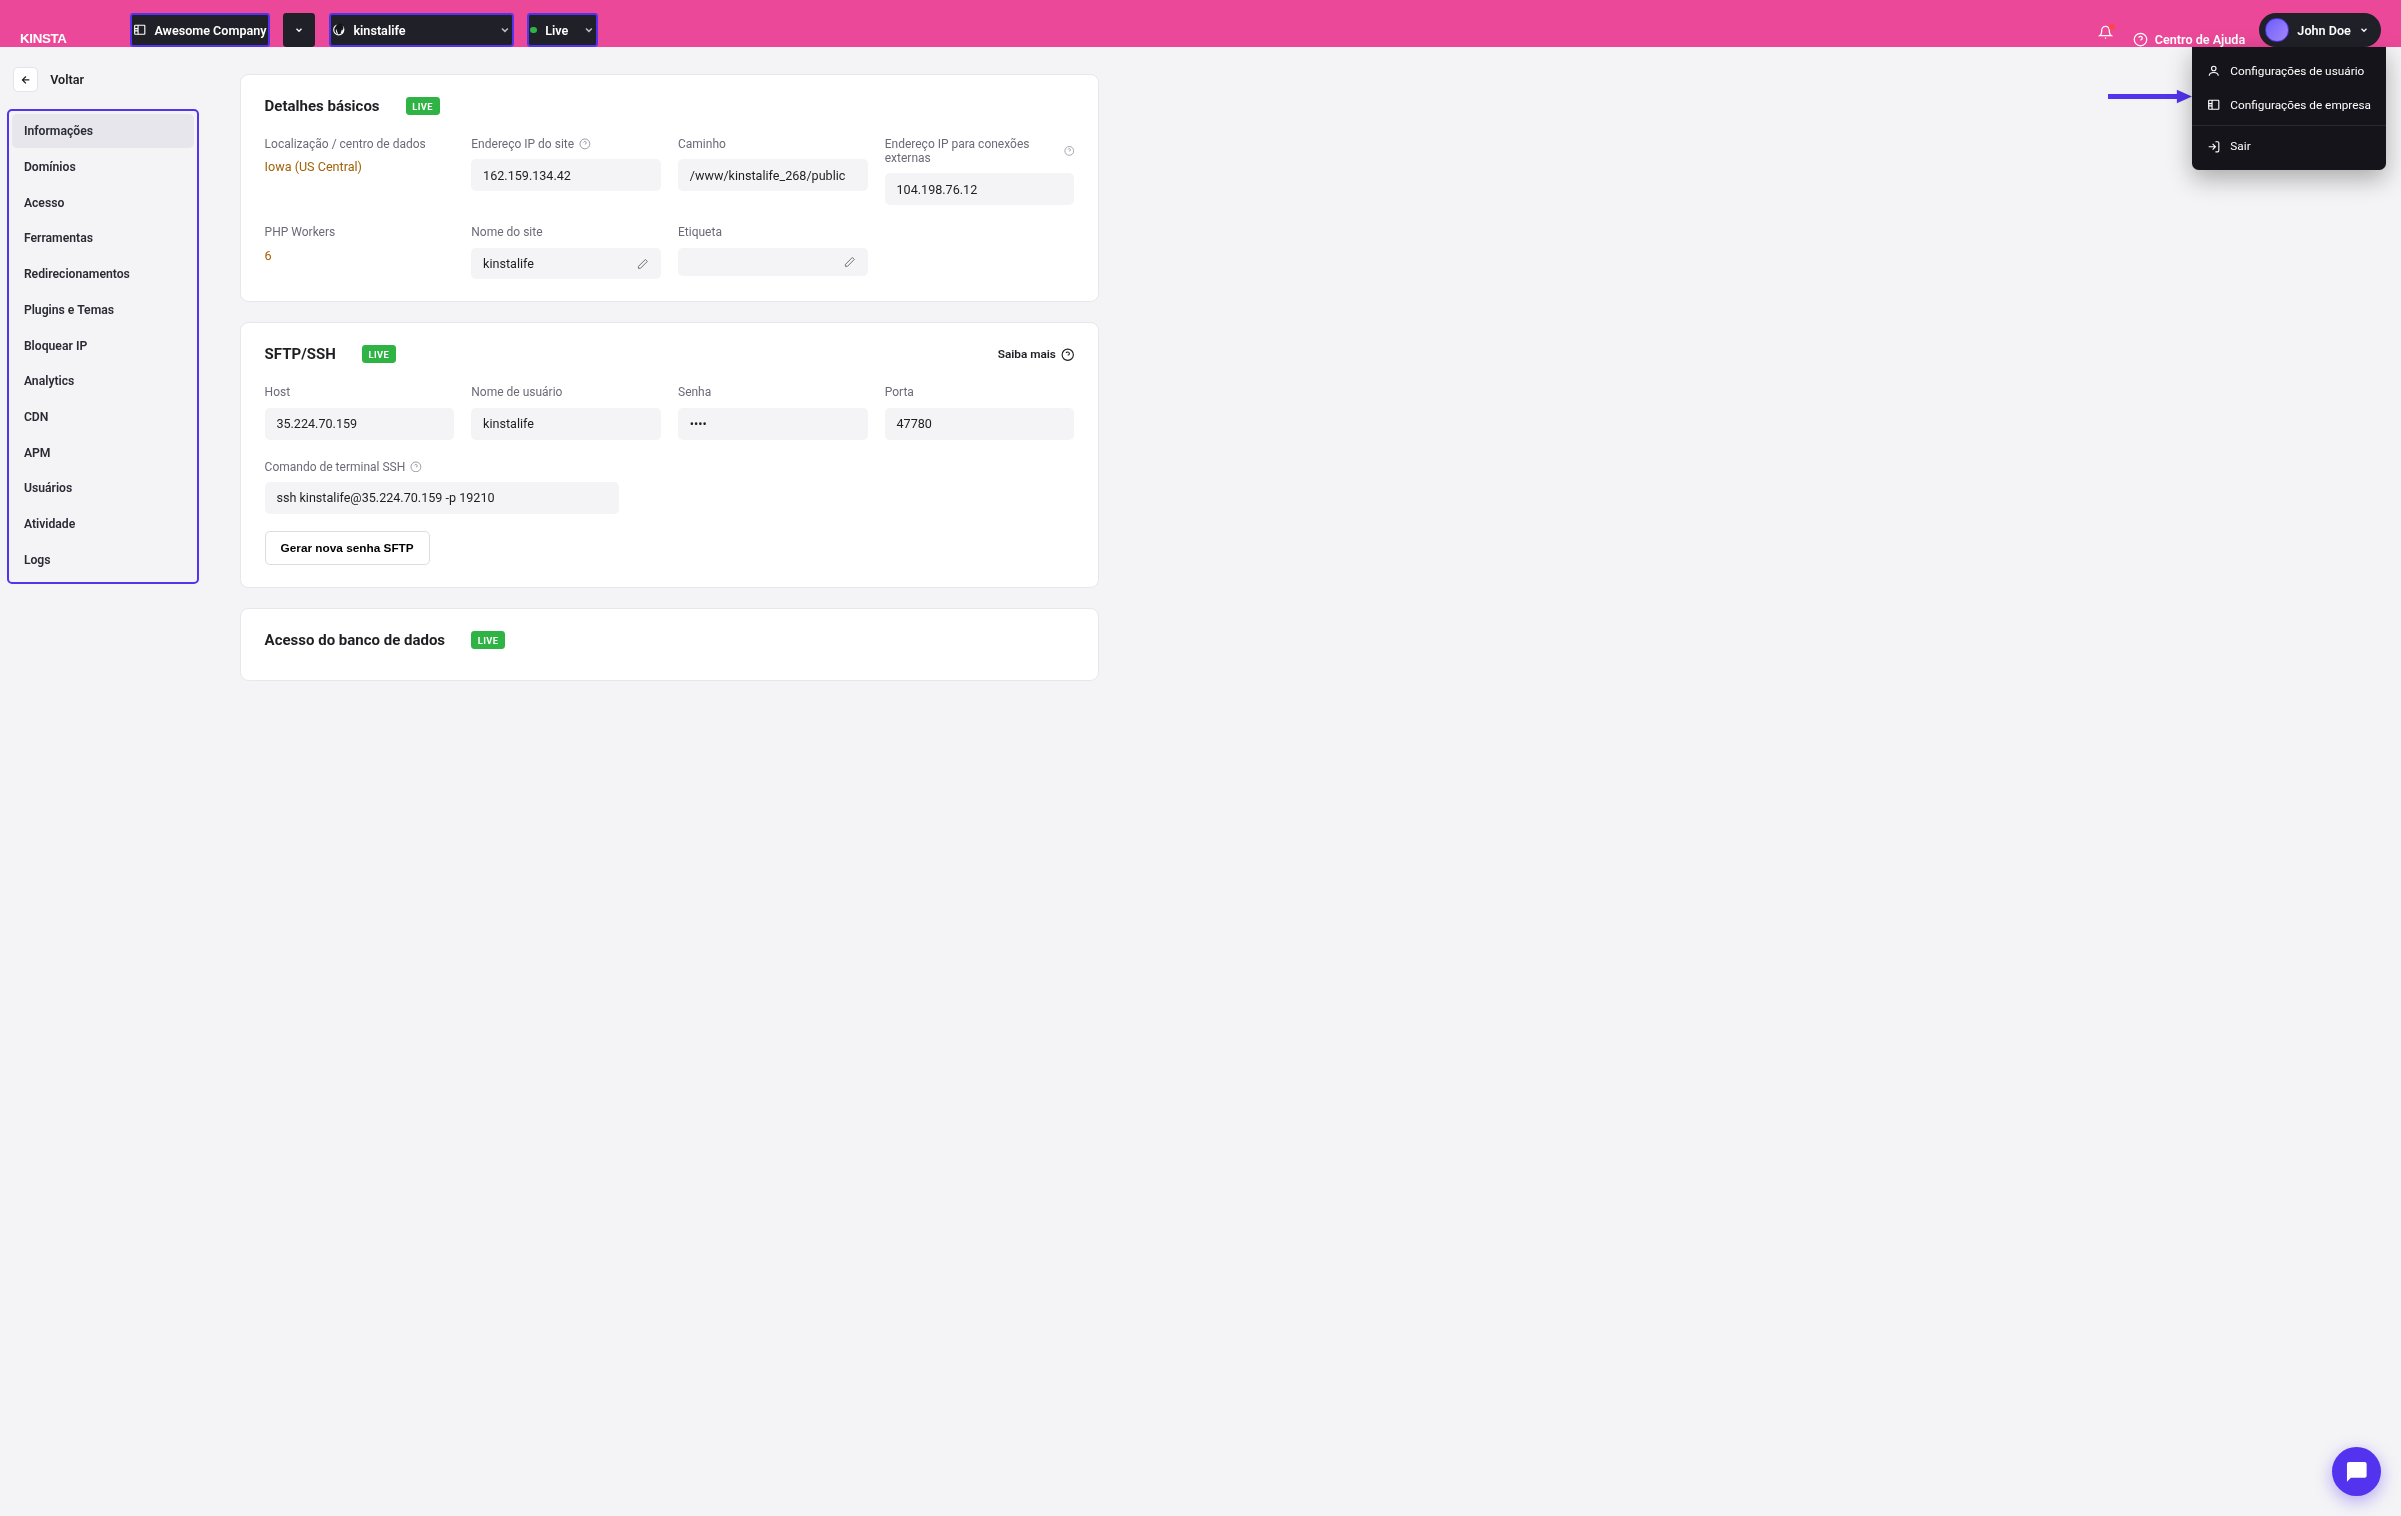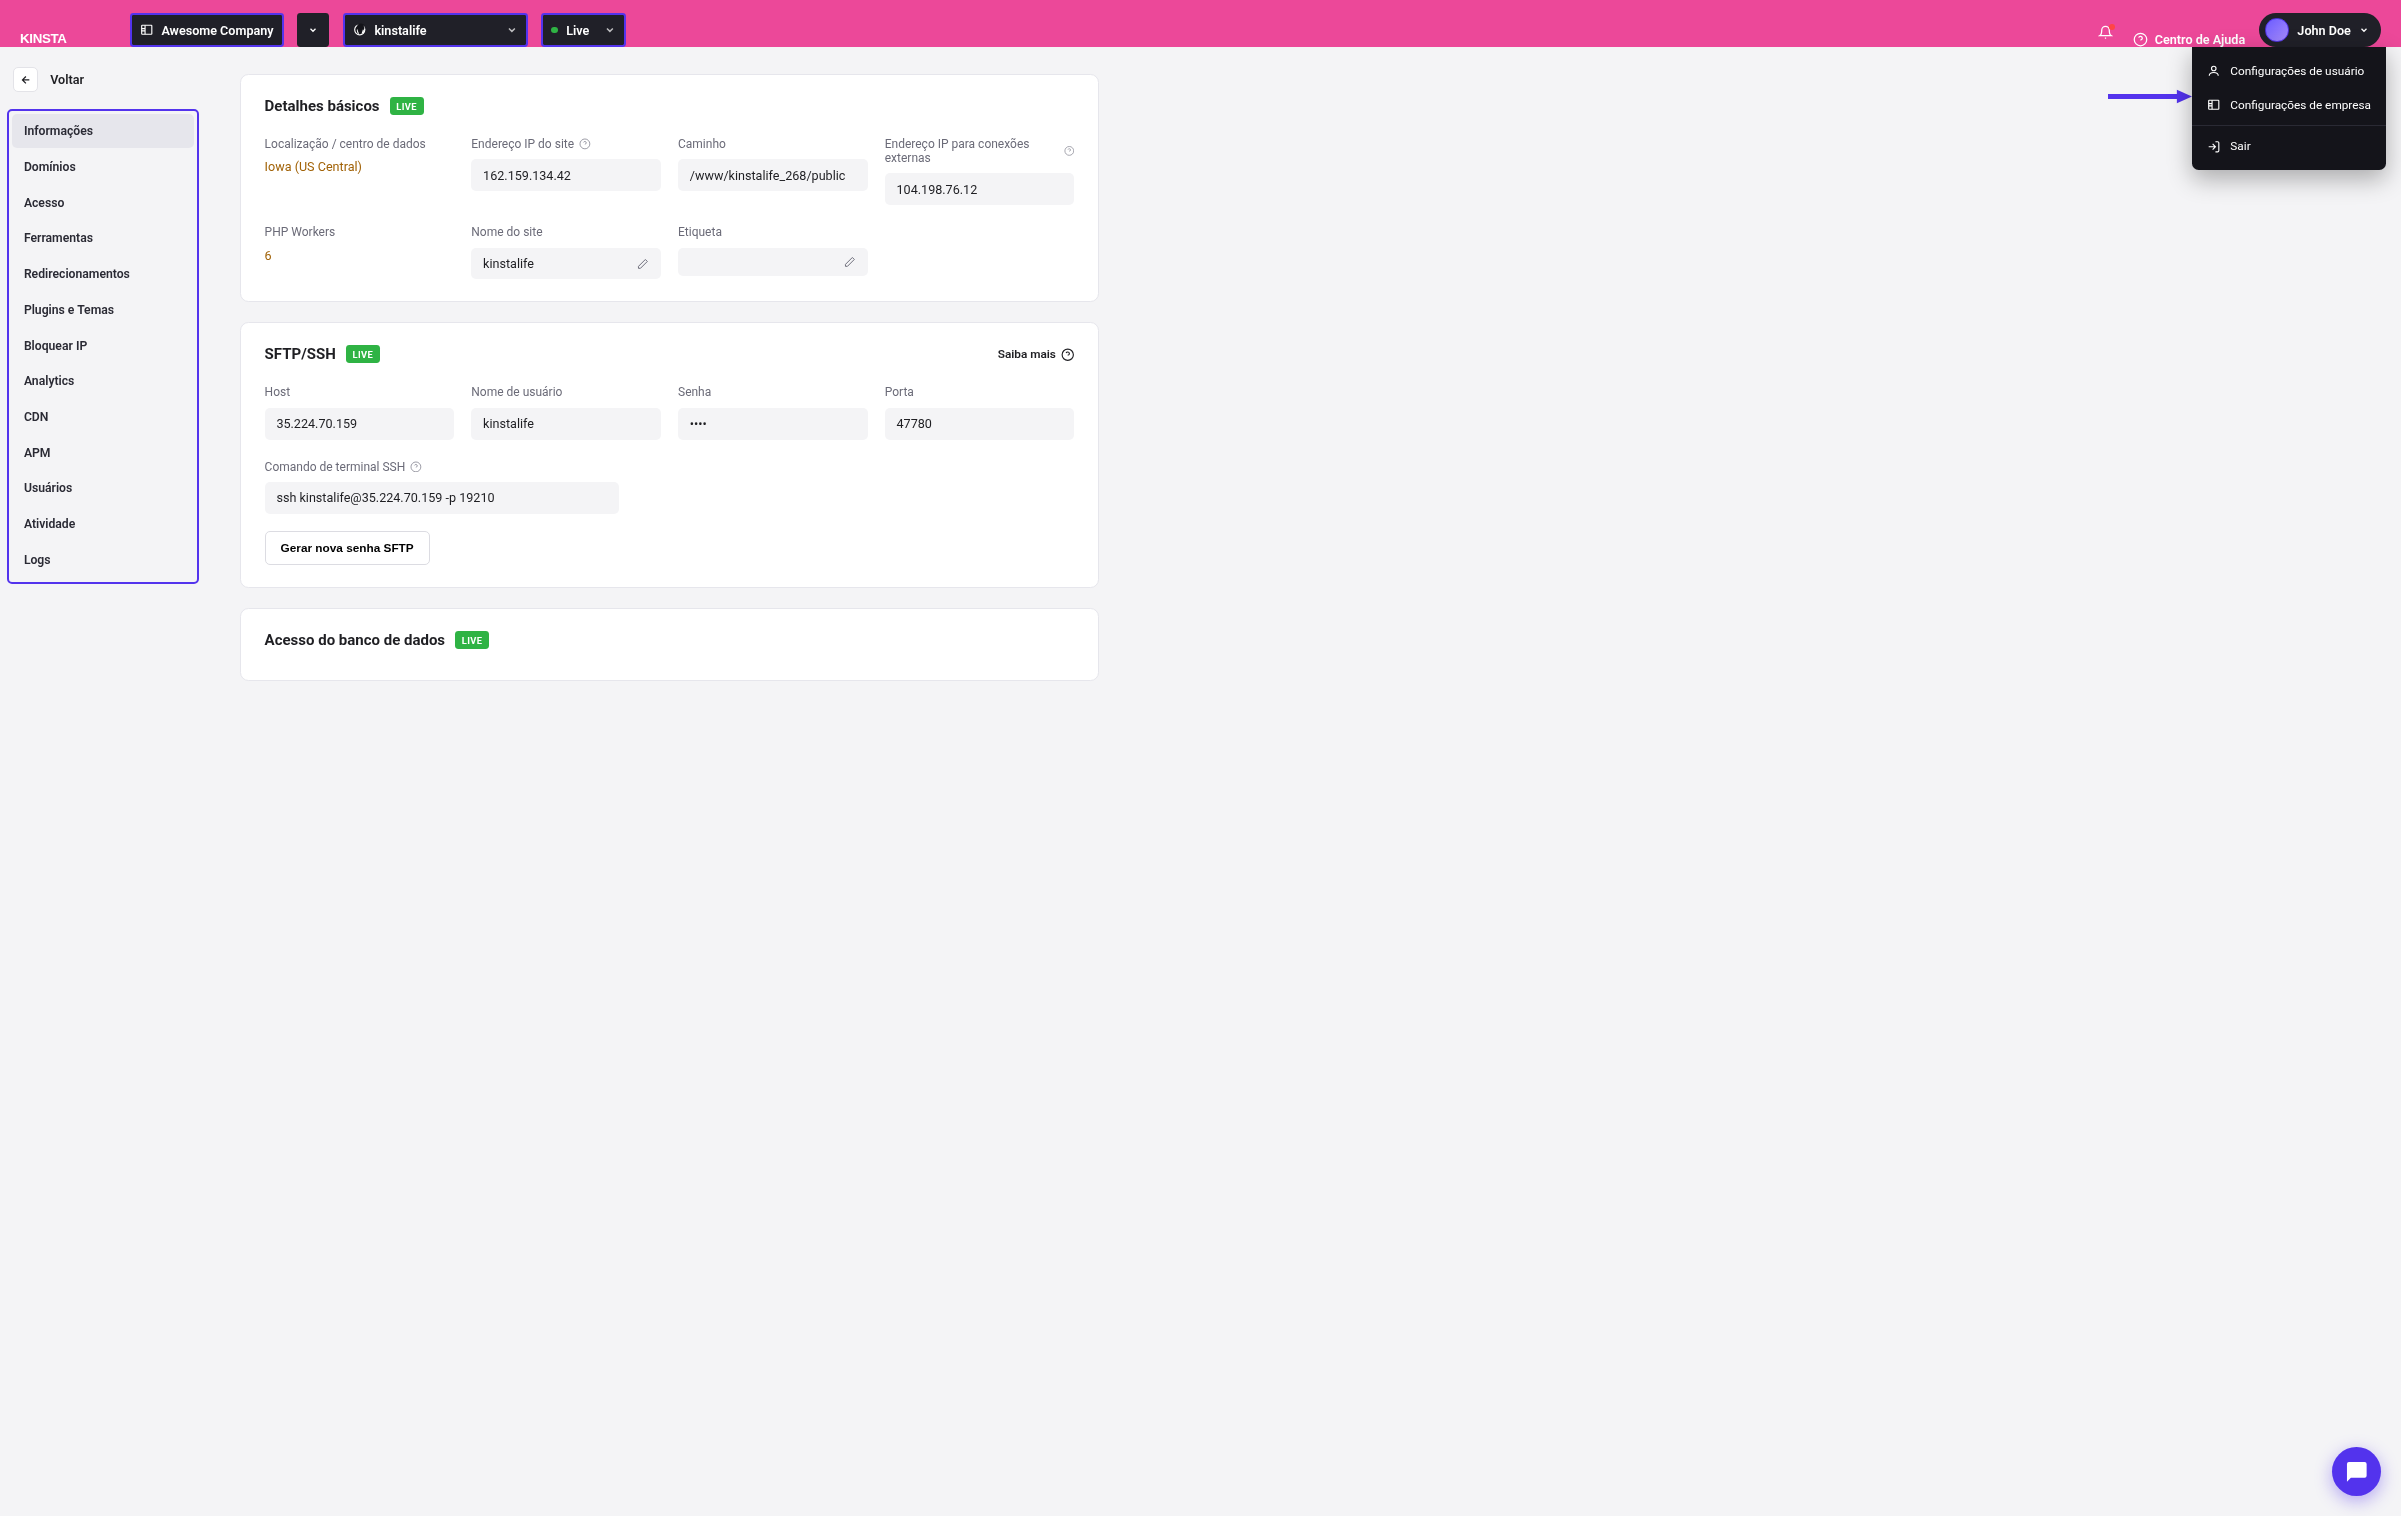--- a/index.html
+++ b/index.html
@@ -3,21 +3,21 @@
 <meta charset="utf-8">
 <style>
 * { box-sizing: border-box; margin: 0; padding: 0; }
 body { font-family: -apple-system, BlinkMacSystemFont, 'Segoe UI', Roboto, sans-serif; background: #f4f4f6; color: #1f1f23; font-size: 12.6px; }
 
 
 .header { background: #ec4899; height: 47px; display: flex; align-items: flex-end; padding: 0 20px; gap: 13.5px; position: relative; z-index: 100; }
 .logo { color: #fff; font-weight: 900; font-size: 20px; letter-spacing: 0.4px; margin-right: 20px; }
 .logo svg { height: 18.5px; }
 
-.hdr-select { background: #202028; border: 2.5px solid #5333ed; color: #fff; height: 34px; display: flex; align-items: center; padding: 0 8px; border-radius: 3.4px; gap: 8.4px; font-weight: 600; font-size: 12.6px; cursor: pointer; }
+.hdr-select { background: #202028; border: 2.5px solid #5333ed; color: #fff; height: 34px; display: flex; align-items: center; padding: 0 1px; border-radius: 3.4px; gap: 8.4px; font-weight: 600; font-size: 12.6px; cursor: pointer; }
 .hdr-select.env .dot { width: 6.7px; height: 6.7px; background: #2fb344; border-radius: 50%; }
 .chev { width: 11.8px; height: 11.8px; margin-left: 6.7px; opacity: 0.7; }
 .hdr-select-chev { background: #202028; width: 32px; height: 34px; display: flex; align-items: center; justify-content: center; border-radius: 3.4px; color: #fff; cursor: pointer; }
 
 .hdr-spacer { flex: 1; }
 .bell-wrap { position: relative; color: #fff; cursor: pointer; padding: 6.7px; }
 .bell-dot { position: absolute; top: 5px; right: 5px; width: 5.9px; height: 5.9px; background: #ff4545; border-radius: 50%; }
 .help-link { color: #fff; display: flex; align-items: center; gap: 6.7px; font-weight: 600; cursor: pointer; }
 .user-pill { background: #202028; color: #fff; height: 34px; display: flex; align-items: center; padding: 0 11.8px 0 6.7px; border-radius: 17px; gap: 8.4px; font-weight: 600; cursor: pointer; }
 .avatar { width: 23.6px; height: 23.6px; border-radius: 50%; background: linear-gradient(135deg, #6b5cff, #a78bfa); border: 1.7px solid #5333ed; }
@@ -39,21 +39,21 @@
 .back-label { font-weight: 600; color: #1f1f23; }
 
 .side-highlight { border: 2.5px solid #5333ed; border-radius: 5px; padding: 3.4px 3.4px; }
 .nav-item { padding: 10px 11.8px; border-radius: 5px; font-weight: 600; color: #2a2a34; cursor: pointer; margin-bottom: 1.7px; font-size: 12.2px; }
 .nav-item.active { background: #e6e6ec; }
 
 .main { flex: 1; padding: 27px 34px; max-width: 927px; }
 .page-title { font-size: 20px; font-weight: 700; margin-bottom: 23.6px; }
 
 .card { background: #fff; border: 0.8px solid #e6e6ec; border-radius: 8.4px; padding: 22px 23.6px; margin-bottom: 20px; }
-.card-header { display: flex; align-items: center; gap: 10px; margin-bottom: 22px; }
+.card-header { display: flex; align-items: center; gap: 26px; margin-bottom: 22px; }
 .card-title { font-size: 15px; font-weight: 700; }
 .live-badge { background: #2fb344; color: #fff; font-size: 9.3px; font-weight: 700; padding: 3.4px 6.7px; border-radius: 3.4px; letter-spacing: 0.4px; }
 .card-link { margin-left: auto; font-weight: 600; font-size: 11.8px; display: flex; align-items: center; gap: 5px; cursor: pointer; }
 
 .grid4 { display: grid; grid-template-columns: repeat(4, 1fr); gap: 20px 17px; }
 .field-label { font-size: 12px; color: #6b6b78; margin-bottom: 8.4px; display: flex; align-items: center; gap: 5px; }
 .field-value { font-size: 12.6px; color: #a16207; }
 .field-box { background: #f4f4f6; border-radius: 5px; padding: 8.4px 11.8px; font-size: 12.6px; display: flex; align-items: center; justify-content: space-between; }
 .pencil { width: 11.8px; height: 11.8px; color: #6b6b78; cursor: pointer; }
 

